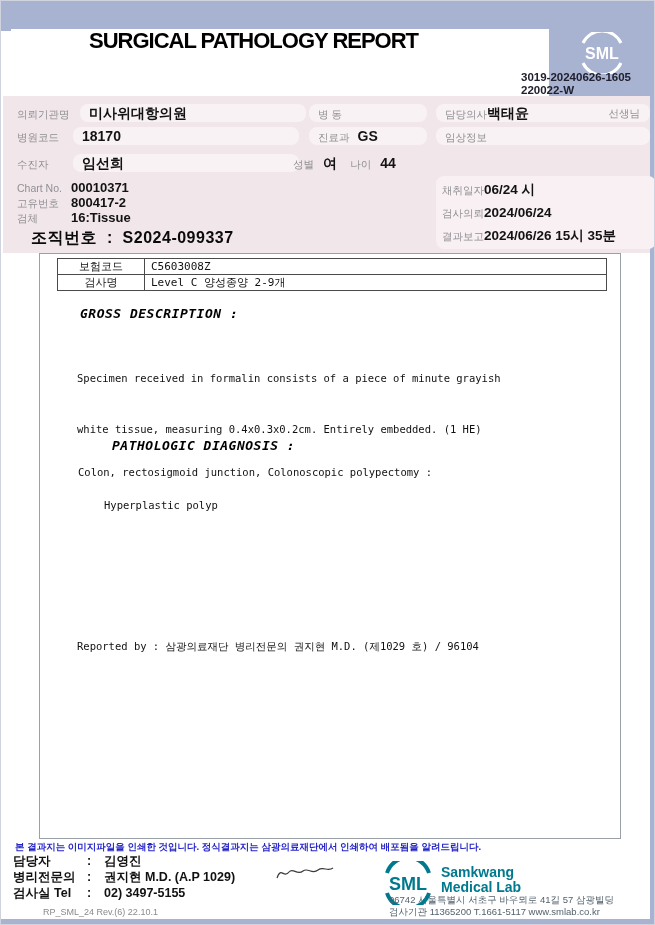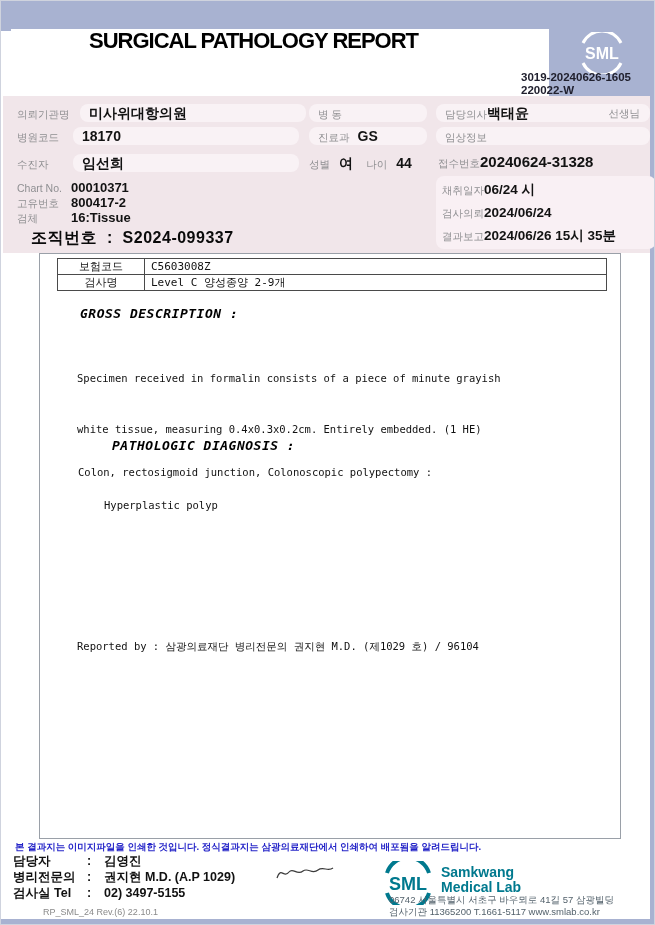--- a/index.html
+++ b/index.html
@@ -101,36 +101,33 @@
       <span>:</span>&nbsp;
       <span>S2024-099337</span>
     </div>
 
     <div class="pill" style="left:306px; top:8px; width:118px;">
       <span class="lbl">병 동</span><span class="val"></span>
     </div>
     <div class="pill" style="left:306px; top:31px; width:118px;">
       <span class="lbl">진료과</span><span class="val-lg">GS</span>
     </div>
-    <div class="abs" style="left:306px; top:58px; white-space:nowrap;">
+    <div class="abs" style="left:290px; top:58px; white-space:nowrap;">
       <span class="lbl">성별</span>&nbsp;
       <span class="val-lg">여</span>&nbsp;&nbsp;
       <span class="lbl">나이</span>&nbsp;
       <span class="val-lg">44</span>
     </div>
 
     <div class="pill" style="left:433px; top:8px; width:214px;">
       <span class="lbl" style="margin-right:0;">담당의사</span><span class="val-lg">백태윤</span>
       <span class="lbl" style="float:right; margin-right:10px;">선생님</span>
     </div>
     <div class="pill" style="left:433px; top:31px; width:214px;">
       <span class="lbl">임상정보</span><span class="val"></span>
-    </div>
-    <div class="abs" style="left:435px; top:57px; white-space:nowrap;">
-      <span class="lbl">접수번호</span><span class="val" style="font-size:15px;">20240624-31328</span>
     </div>
     <div class="dates-pill" style="left:433px; top:80px; width:214px;">
       <div><span class="lbl">채취일자</span><span class="val">06/24 시</span></div>
       <div><span class="lbl">검사의뢰</span><span class="val">2024/06/24</span></div>
       <div><span class="lbl">결과보고</span><span class="val">2024/06/26 15시 35분</span></div>
     </div>
   </div>
 
   <div class="report-box">
     <table class="ins-table">

